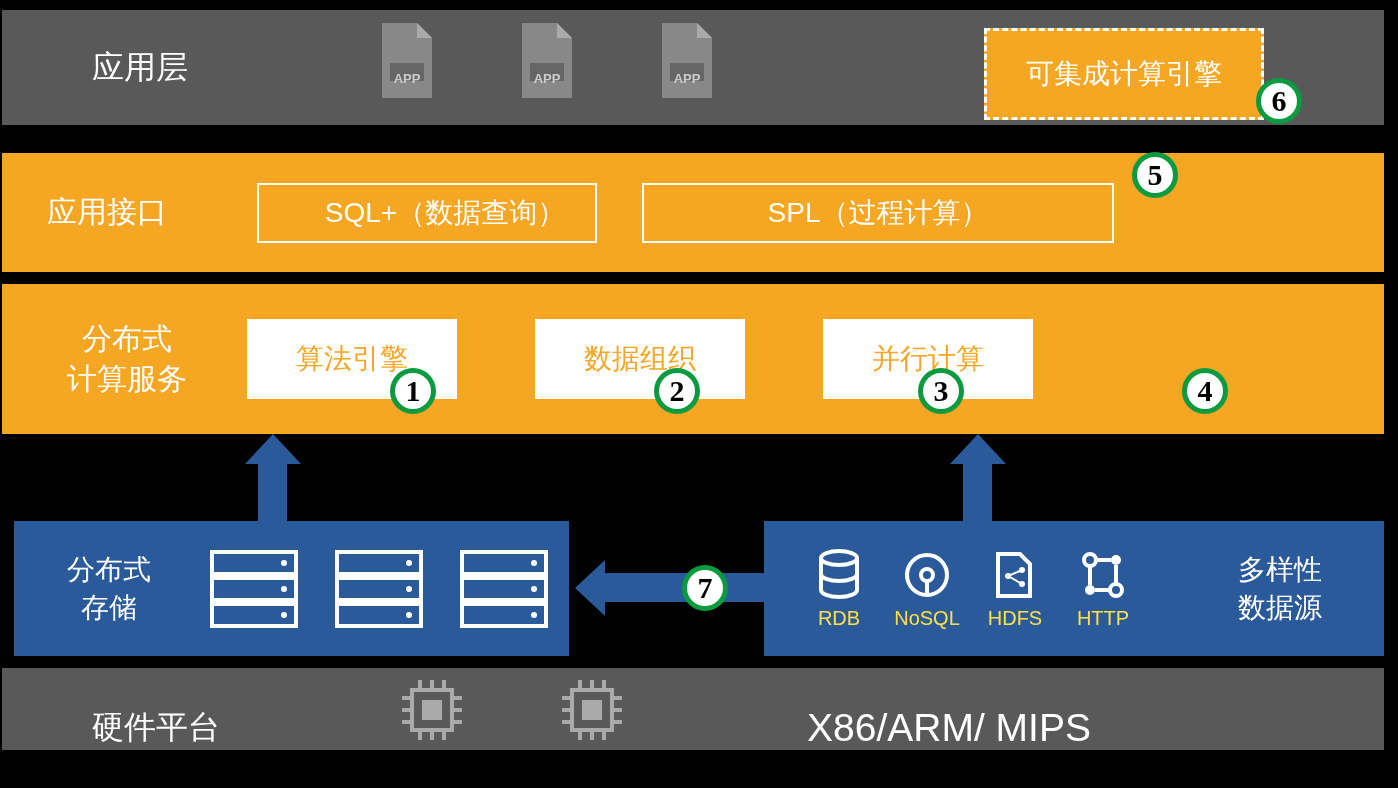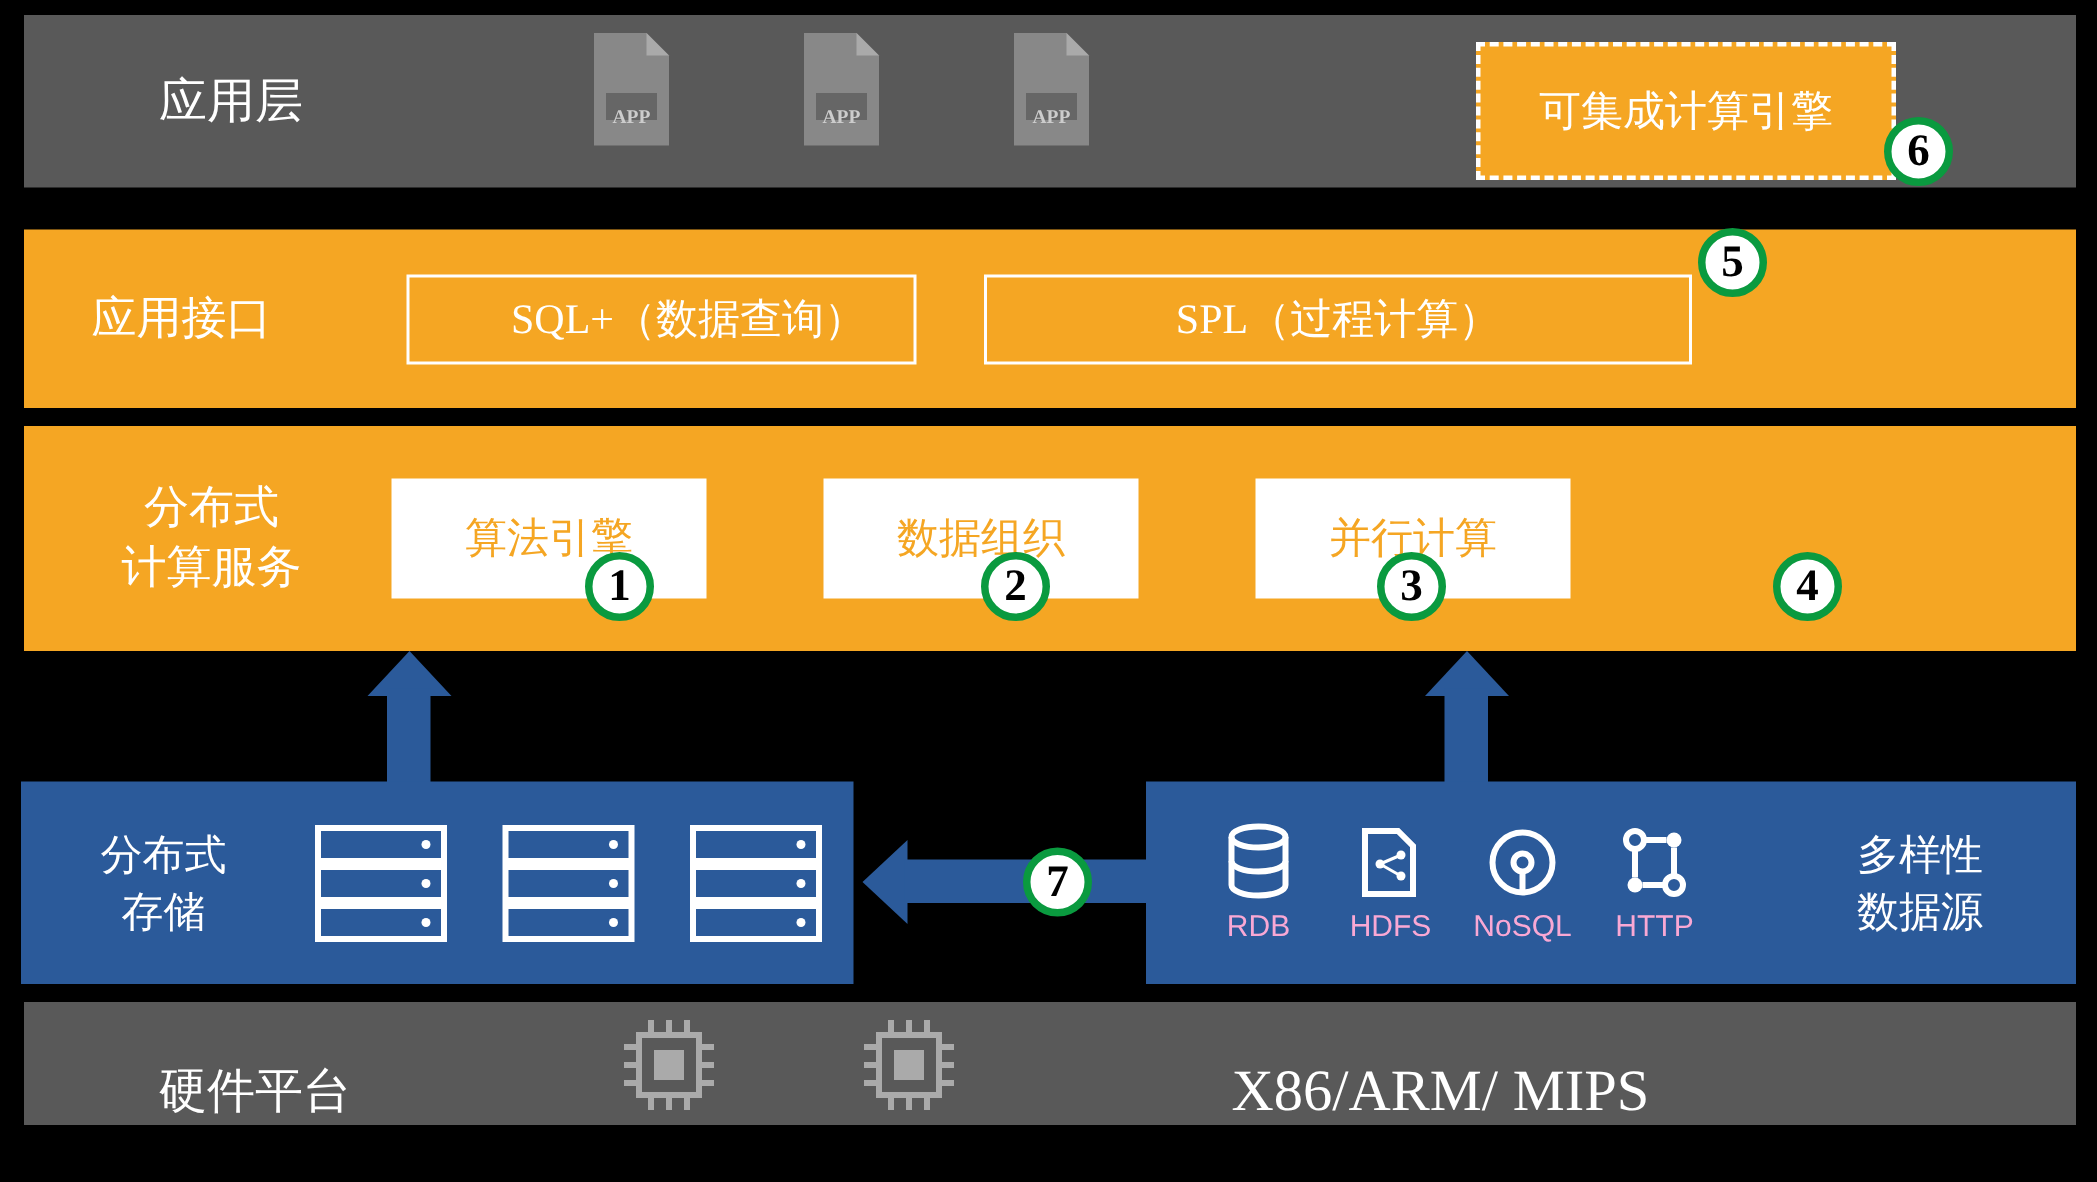--- a/index.html
+++ b/index.html
@@ -6,23 +6,22 @@
   body {
     width: 1398px;
     height: 788px;
     background: #000;
     font-family: "Microsoft YaHei", Arial, sans-serif;
     position: relative;
     overflow: hidden;
   }
   .layer {
     position: absolute;
-    left: 16px;
+    left: 2px;
     right: 14px;
-    font-family: Liberation Serif, serif;
   }
   
   .app-layer {
     top: 10px;
     height: 115px;
     background: #595959;
     display: flex;
     align-items: center;
   }
   .app-layer-title {
@@ -213,21 +212,21 @@
   .ds-icons {
     display: flex;
     gap: 18px;
     margin-left: 40px;
     align-items: flex-end;
   }
   .ds-item {
     display: flex;
     flex-direction: column;
     align-items: center;
-    color: #f9a8d4;
+    color: #fde047;
     font-size: 20px;
     width: 70px;
   }
   .ds-item svg { margin-bottom: 4px; }
   .ds-title {
     color: #fff;
     font-size: 28px;
     line-height: 1.35;
     text-align: center;
     margin-left: 100px;
@@ -380,36 +379,36 @@
     <div class="ds-item">
       <svg width="50" height="55" viewBox="0 0 50 55">
         <ellipse cx="25" cy="10" rx="18" ry="7" fill="none" stroke="#fff" stroke-width="4"></ellipse>
         <path d="M7 10 V42 A18 7 0 0 0 43 42 V10" fill="none" stroke="#fff" stroke-width="4"></path>
         <path d="M7 26 A18 7 0 0 0 43 26" fill="none" stroke="#fff" stroke-width="4"></path>
       </svg>
       <span>RDB</span>
     </div>
     <div class="ds-item">
       <svg width="50" height="55" viewBox="0 0 50 55">
+        <circle cx="25" cy="27" r="20" fill="none" stroke="#fff" stroke-width="4"></circle>
+        <circle cx="25" cy="27" r="6" fill="none" stroke="#fff" stroke-width="4"></circle>
+        <line x1="25" y1="33" x2="25" y2="47" stroke="#fff" stroke-width="4"></line>
+      </svg>
+      <span>NoSQL</span>
+    </div>
+    <div class="ds-item">
+      <svg width="50" height="55" viewBox="0 0 50 55">
         <path d="M8 6 H30 L40 16 V48 H8 Z" fill="none" stroke="#fff" stroke-width="4"></path>
         <circle cx="18" cy="28" r="3" fill="#fff"></circle>
         <circle cx="32" cy="22" r="3" fill="#fff"></circle>
         <circle cx="32" cy="36" r="3" fill="#fff"></circle>
         <line x1="18" y1="28" x2="32" y2="22" stroke="#fff" stroke-width="2"></line>
         <line x1="18" y1="28" x2="32" y2="36" stroke="#fff" stroke-width="2"></line>
       </svg>
       <span>HDFS</span>
-    </div>
-    <div class="ds-item">
-      <svg width="50" height="55" viewBox="0 0 50 55">
-        <circle cx="25" cy="27" r="20" fill="none" stroke="#fff" stroke-width="4"></circle>
-        <circle cx="25" cy="27" r="6" fill="none" stroke="#fff" stroke-width="4"></circle>
-        <line x1="25" y1="33" x2="25" y2="47" stroke="#fff" stroke-width="4"></line>
-      </svg>
-      <span>NoSQL</span>
     </div>
     <div class="ds-item">
       <svg width="50" height="55" viewBox="0 0 50 55">
         <circle cx="12" cy="12" r="6" fill="none" stroke="#fff" stroke-width="4"></circle>
         <circle cx="38" cy="12" r="5" fill="#fff"></circle>
         <circle cx="12" cy="42" r="5" fill="#fff"></circle>
         <circle cx="38" cy="42" r="6" fill="none" stroke="#fff" stroke-width="4"></circle>
         <line x1="17" y1="12" x2="33" y2="12" stroke="#fff" stroke-width="4"></line>
         <line x1="38" y1="17" x2="38" y2="36" stroke="#fff" stroke-width="4"></line>
         <line x1="12" y1="18" x2="12" y2="37" stroke="#fff" stroke-width="4"></line>

